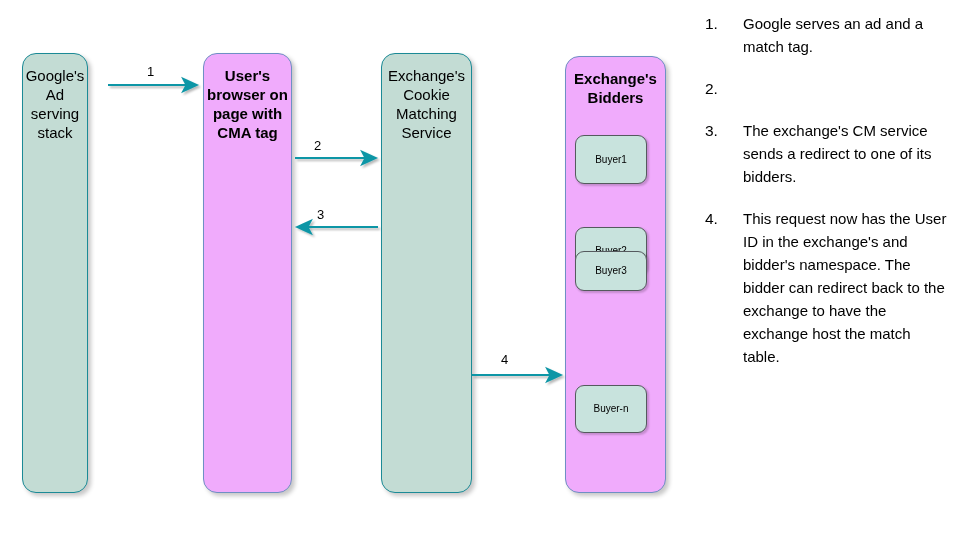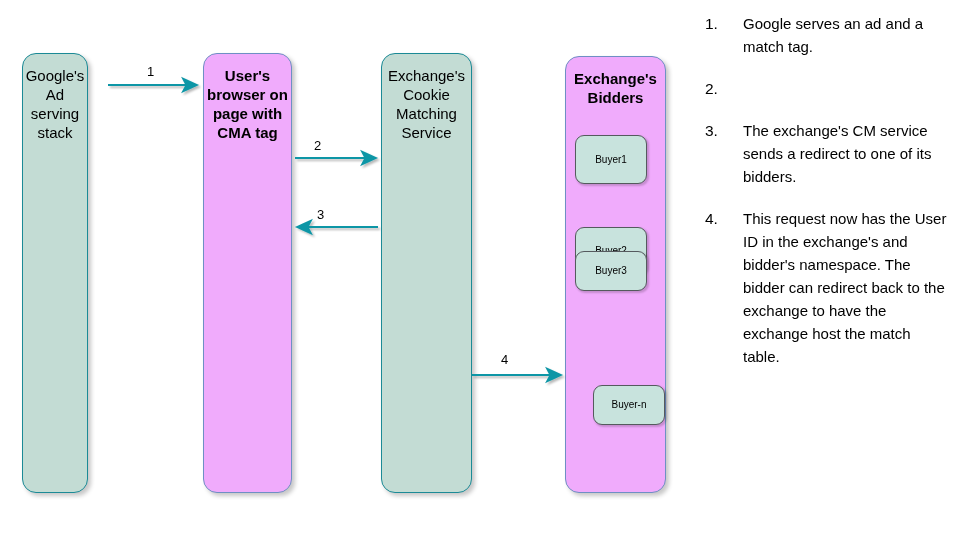--- a/index.html
+++ b/index.html
@@ -136,21 +136,21 @@
 
   <div class="chip" style="left:575px; top:135px; width:72px; height:49px;">
     <span>Buyer1</span>
   </div>
   <div class="chip" style="left:575px; top:193px; width:72px; height:48px;margin-top:34px;">
     <span>Buyer2</span>
   </div>
   <div class="chip" style="left:575px; top:251px; width:72px; height:40px;">
     <span>Buyer3</span>
   </div>
-  <div class="chip" style="left:593px; top:385px; width:72px; height:40px;">
+  <div class="chip" style="left:575px; top:385px; width:72px; height:48px;">
     <span>Buyer-n</span>
   </div>
 
   <svg class="arrow-svg" viewBox="0 0 960 540">
     <defs>
       <marker id="ah-r" markerWidth="9" markerHeight="9" refX="7.6" refY="4.5" orient="auto" markerUnits="strokeWidth">
         <path d="M0,0.6 L8.6,4.5 L0,8.4 L2.1,4.5 Z" fill="#0e96a6"></path>
       </marker>
       <marker id="ah-l" markerWidth="9" markerHeight="9" refX="7.6" refY="4.5" orient="auto" markerUnits="strokeWidth">
         <path d="M0,0.6 L8.6,4.5 L0,8.4 L2.1,4.5 Z" fill="#0e96a6"></path>

